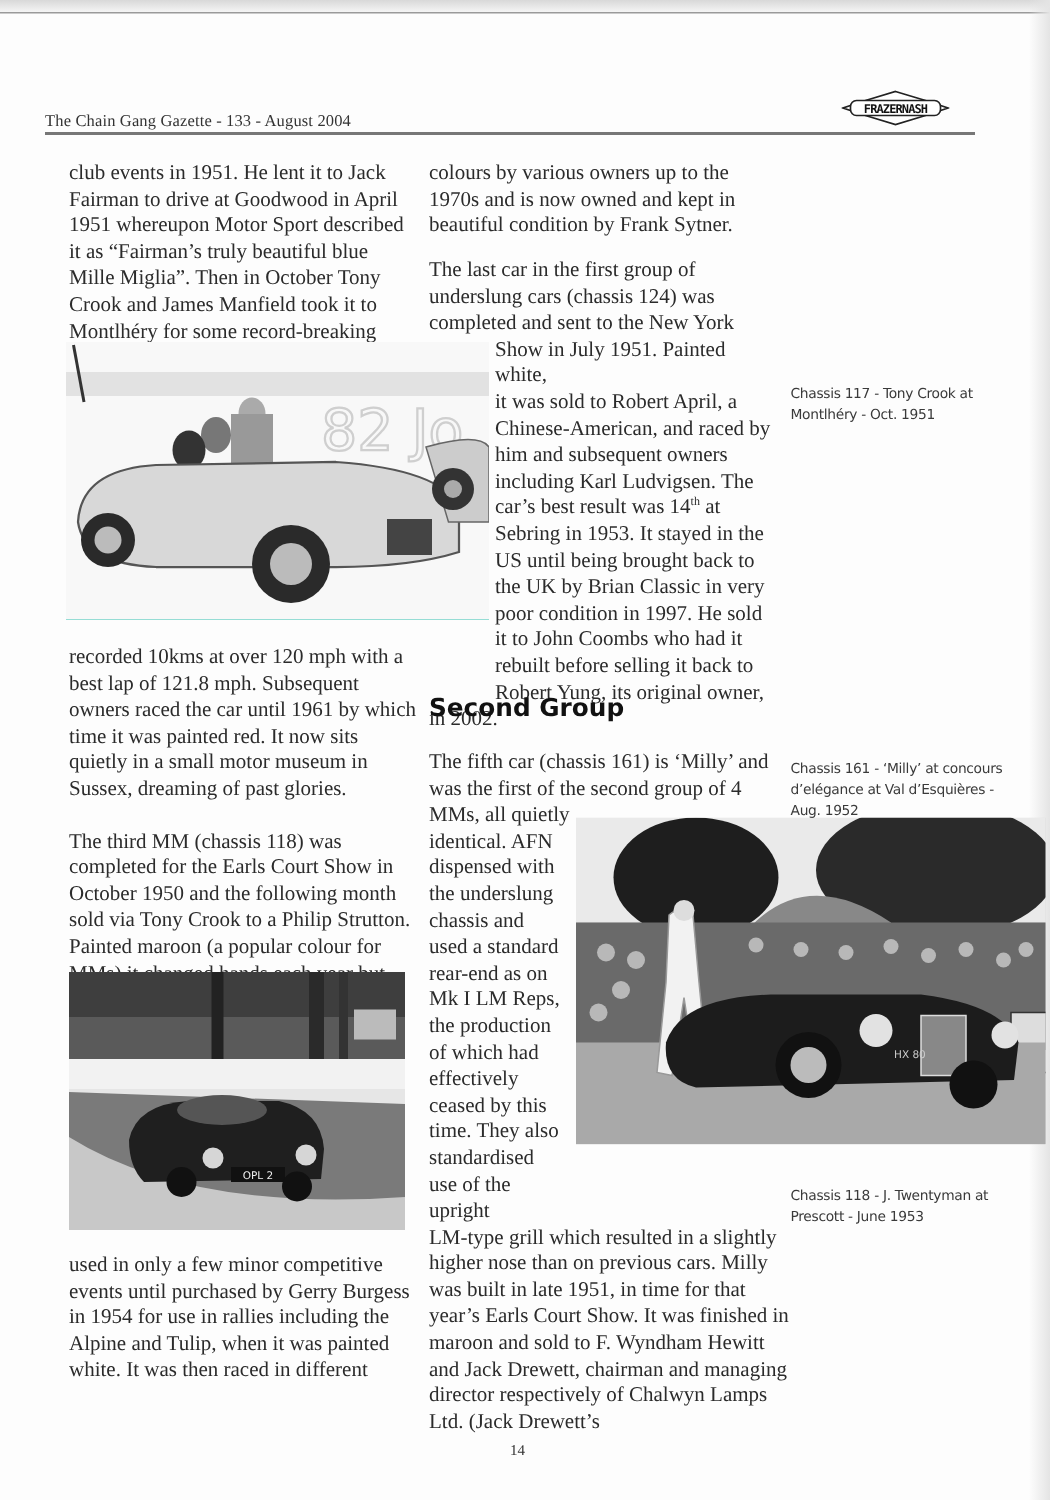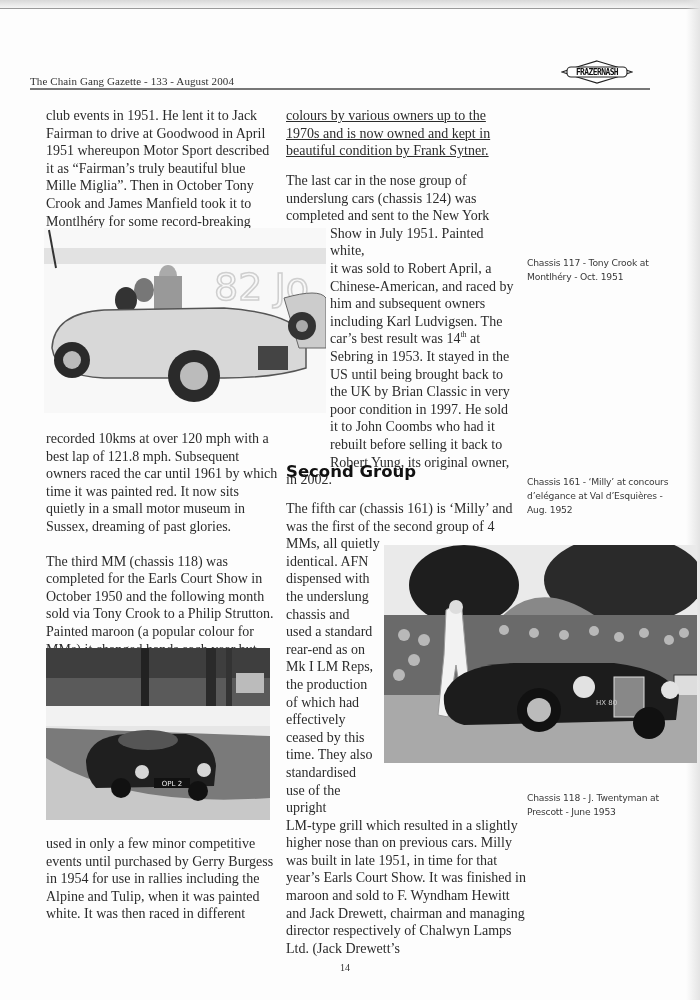--- a/index.html
+++ b/index.html
@@ -95,26 +95,26 @@
     <text x="126" y="138" text-anchor="middle" font-family="DejaVu Sans, sans-serif" font-size="7" fill="#eee">OPL 2</text>
     <circle cx="75" cy="140" r="10" fill="#111"></circle>
     <circle cx="152" cy="143" r="10" fill="#111"></circle>
   </svg>
 </div>
 
 <div class="text" style="left:46px; top:835px; width:232px;">
   <p>used in only a few minor competitive events until purchased by Gerry Burgess in 1954 for use in rallies including the Alpine and Tulip, when it was painted white. It was then raced in different</p>
 </div>
 
-<div class="text" style="left:286px; top:107px; width:232px;text-decoration:underline;">
+<div class="text" style="left:286px; top:107px; width:232px;">
   <p>colours by various owners up to the 1970s and is now owned and kept in beautiful condition by Frank Sytner.</p>
 </div>
 
 <div class="text" style="left:286px; top:172px; width:232px;">
-  <div>The last car in the nose group of</div>
+  <div>The last car in the first group of</div>
   <div>underslung cars (chassis 124) was</div>
   <div>completed and sent to the New York</div>
   <div style="padding-left:44px;">
     <div>Show in July 1951. Painted white,</div>
     <div>it was sold to Robert April, a</div>
     <div>Chinese-American, and raced by</div>
     <div>him and subsequent owners</div>
     <div>including Karl Ludvigsen. The</div>
     <div><span>car’s best result was 14</span><sup>th</sup><span> at</span></div>
     <div>Sebring in 1953. It stayed in the</div>
@@ -186,21 +186,21 @@
     <circle cx="155" cy="165" r="22" fill="#111"></circle>
     <circle cx="155" cy="165" r="12" fill="#bbb"></circle>
     <circle cx="265" cy="178" r="16" fill="#111"></circle>
   </svg>
 </div>
 
 <div class="caption" style="left:527px; top:256px; width:170px;">
   <div>Chassis 117 - Tony Crook at</div>
   <div>Montlhéry - Oct. 1951</div>
 </div>
-<div class="caption" style="left:527px; top:475px; width:170px;">
+<div class="caption" style="left:527px; top:506px; width:170px;">
   <div>Chassis 161 - ‘Milly’ at concours</div>
   <div>d’elégance at Val d’Esquières -</div>
   <div>Aug. 1952</div>
 </div>
 <div class="caption" style="left:527px; top:791px; width:170px;">
   <div>Chassis 118 - J. Twentyman at</div>
   <div>Prescott - June 1953</div>
 </div>
 
 <div class="page-number">14</div>

